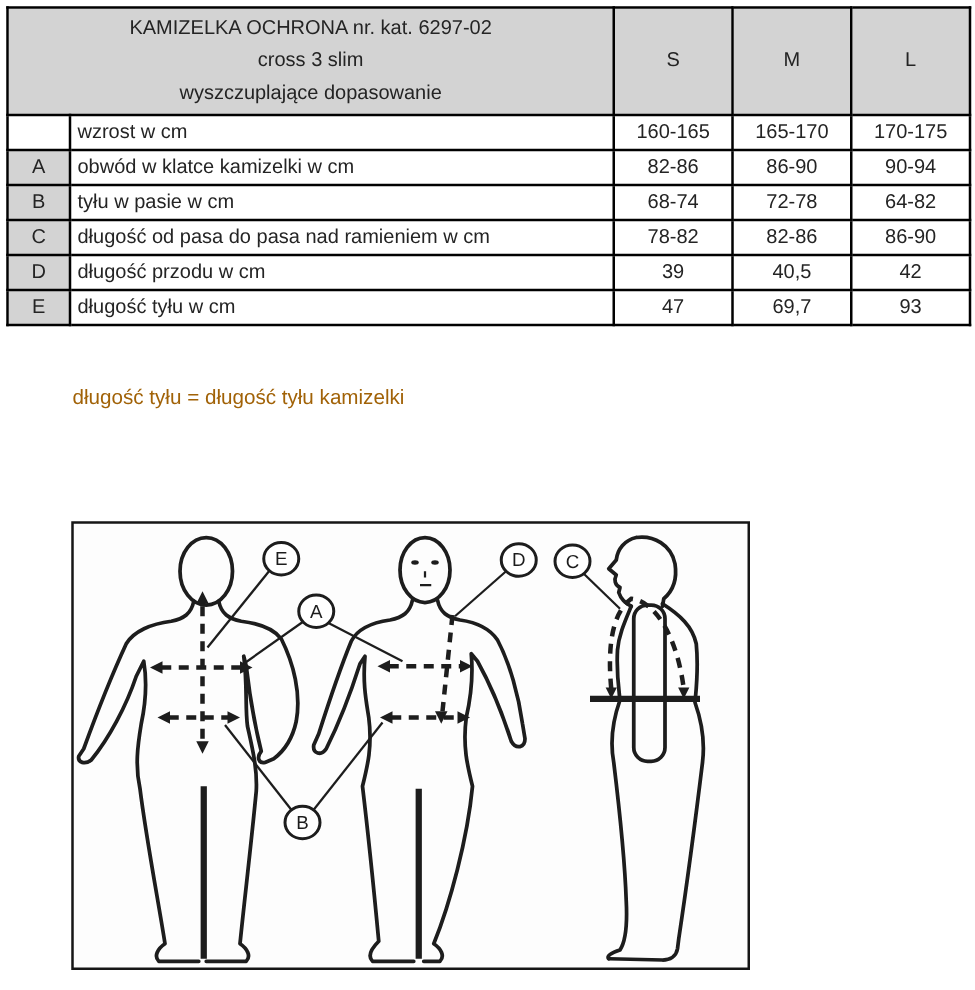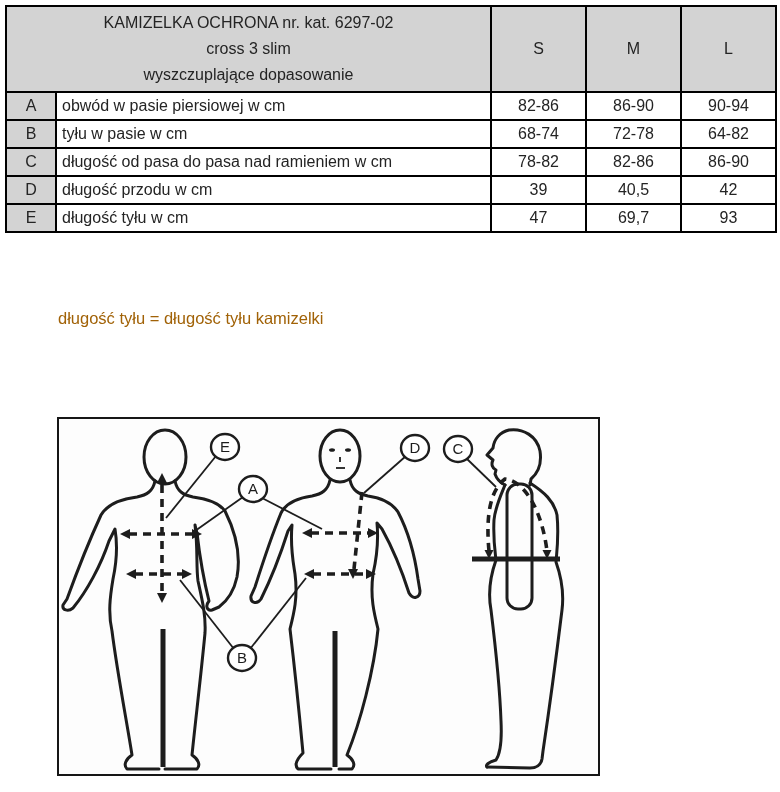--- a/index.html
+++ b/index.html
@@ -60,22 +60,29 @@
           <div>KAMIZELKA OCHRONA nr. kat. 6297-02</div>
           <div>cross 3 slim</div>
           <div>wyszczuplające dopasowanie</div>
         </td>
         <td class="hdr">S</td>
         <td class="hdr">M</td>
         <td class="hdr">L</td>
       </tr>
 
       <tr class="data">
+        <td class="ltr"></td>
+        <td class="lbl">wzrost w cm</td>
+        <td class="val">160-165</td>
+        <td class="val">165-170</td>
+        <td class="val">170-175</td>
+      </tr>
+      <tr class="data">
         <td class="ltr gray">A</td>
-        <td class="lbl">obwód w pasie piersiowej w cm</td>
+        <td class="lbl">obwód w klatce kamizelki w cm</td>
         <td class="val">82-86</td>
         <td class="val">86-90</td>
         <td class="val">90-94</td>
       </tr>
       <tr class="data">
         <td class="ltr gray">B</td>
         <td class="lbl">tyłu w pasie w cm</td>
         <td class="val">68-74</td>
         <td class="val">72-78</td>
         <td class="val">64-82</td>

